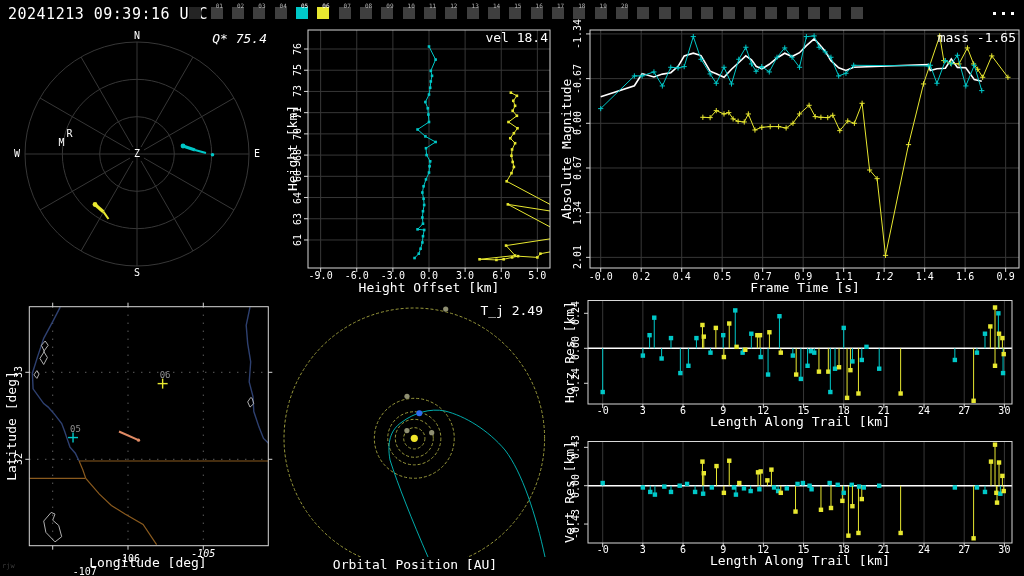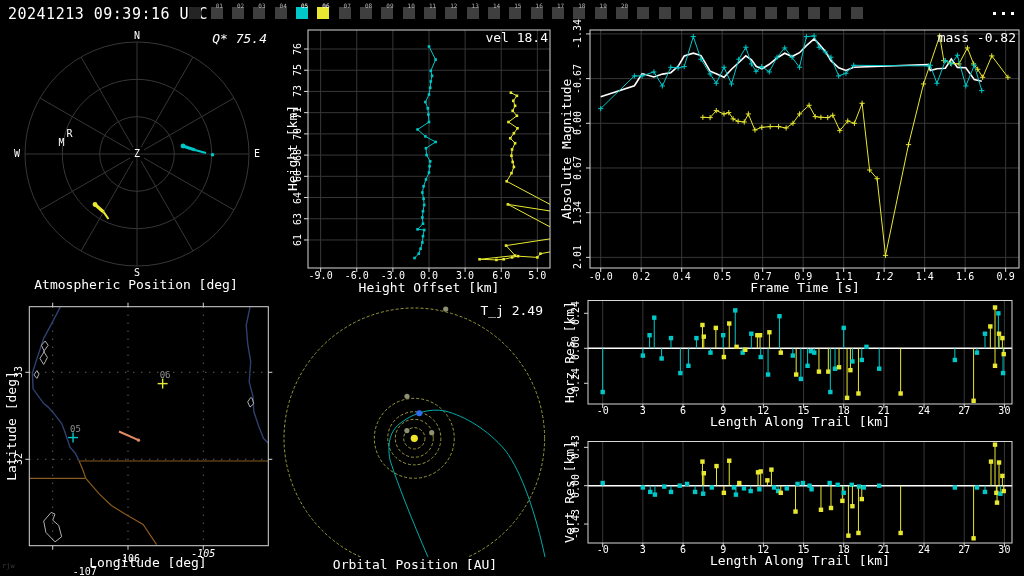--- a/index.html
+++ b/index.html
@@ -799,24 +799,23 @@
       <div class="slot" style="left: 850.53px; top: 7px; background: rgb(63, 63, 63);"></div>
     </div>
   <div class="menu" style="left:993px;top:12px;">
       <i></i>
       <i></i>
       <i></i>
     </div>
 
   <div class="lbl corner rt" style="right:757px;top:32px;font-style:italic;">Q* 75.4</div>
   <div class="lbl corner rt" style="right:476px;top:31px;">vel 18.4</div>
-  <div class="lbl corner rt" style="right:8px;top:31px;">mass -0.82</div>
+  <div class="lbl corner rt" style="right:8px;top:31px;">mass -1.65</div>
   <div class="lbl corner rt" style="right:481px;top:304px;">T_j 2.49</div>
 
-  <div class="lbl ax xc" style="left:136px;top:278px;">Atmospheric Position [deg]</div>
   <div class="lbl ax xc" style="left:429px;top:281px;">Height Offset [km]</div>
   <div class="lbl ax vert" style="left:292px;top:148px;">Height [km]</div>
   <div class="lbl ax xc" style="left:805px;top:281px;">Frame Time [s]</div>
   <div class="lbl ax vert" style="left:566px;top:149px;">Absolute Magnitude</div>
   <div class="lbl ax xc" style="left:148px;top:556px;">Longitude [deg]</div>
   <div class="lbl ax vert" style="left:11px;top:426px;">Latitude [deg]</div>
   <div class="lbl ax xc" style="left:415px;top:558px;">Orbital Position [AU]</div>
   <div class="lbl ax xc" style="left:800px;top:415px;">Length Along Trail [km]</div>
   <div class="lbl ax vert" style="left:569px;top:352px;">Horz Res [km]</div>
   <div class="lbl ax xc" style="left:800px;top:554px;">Length Along Trail [km]</div>

